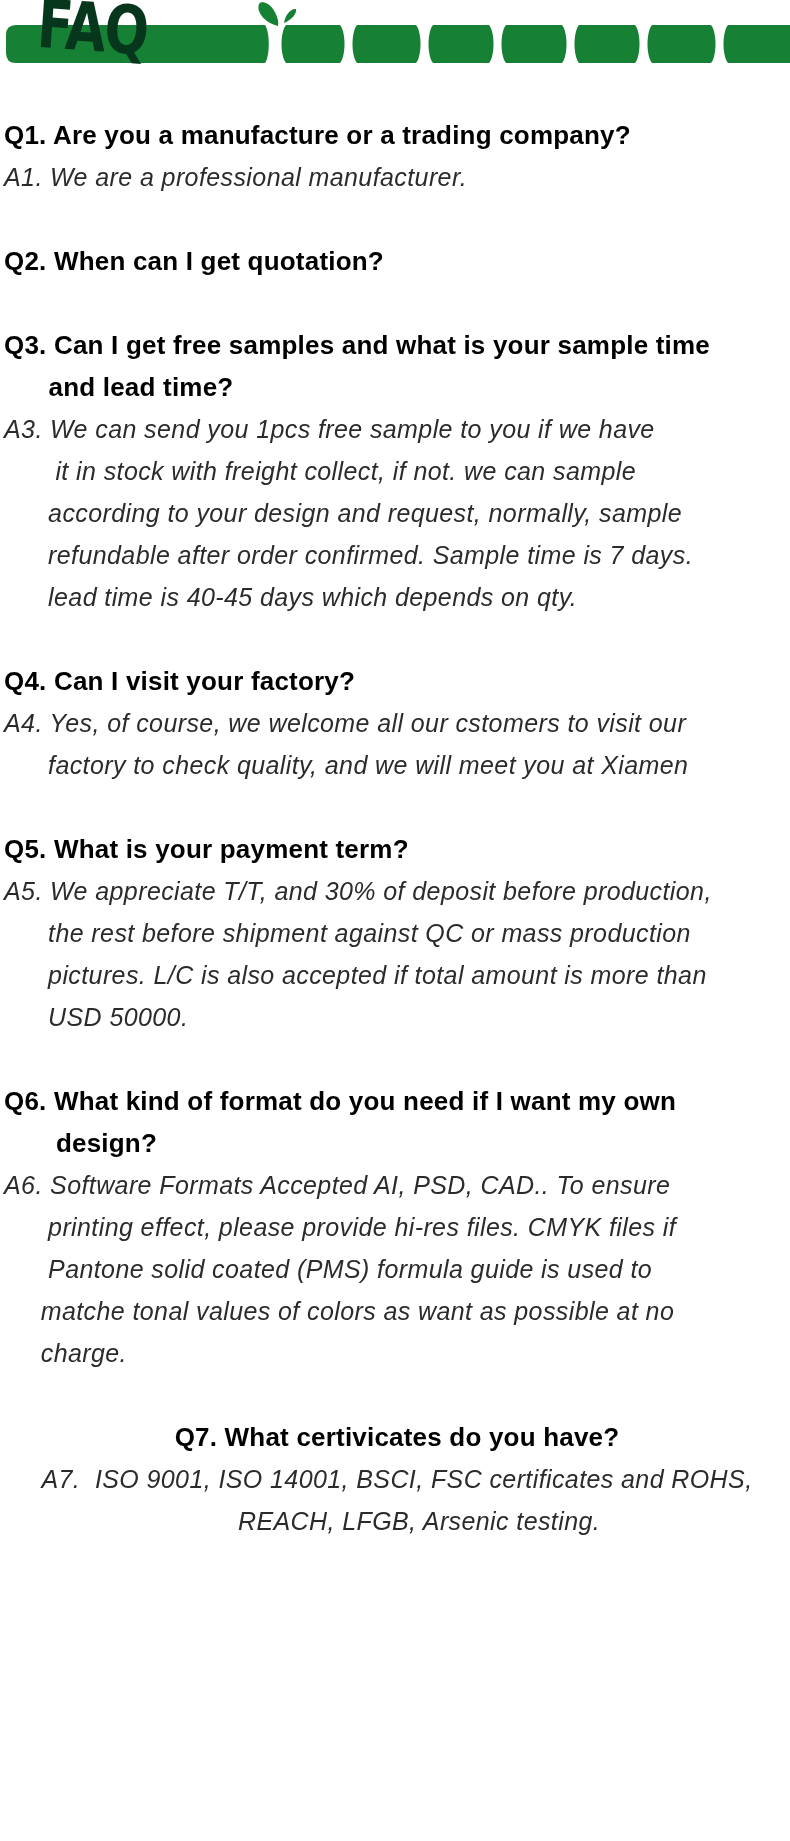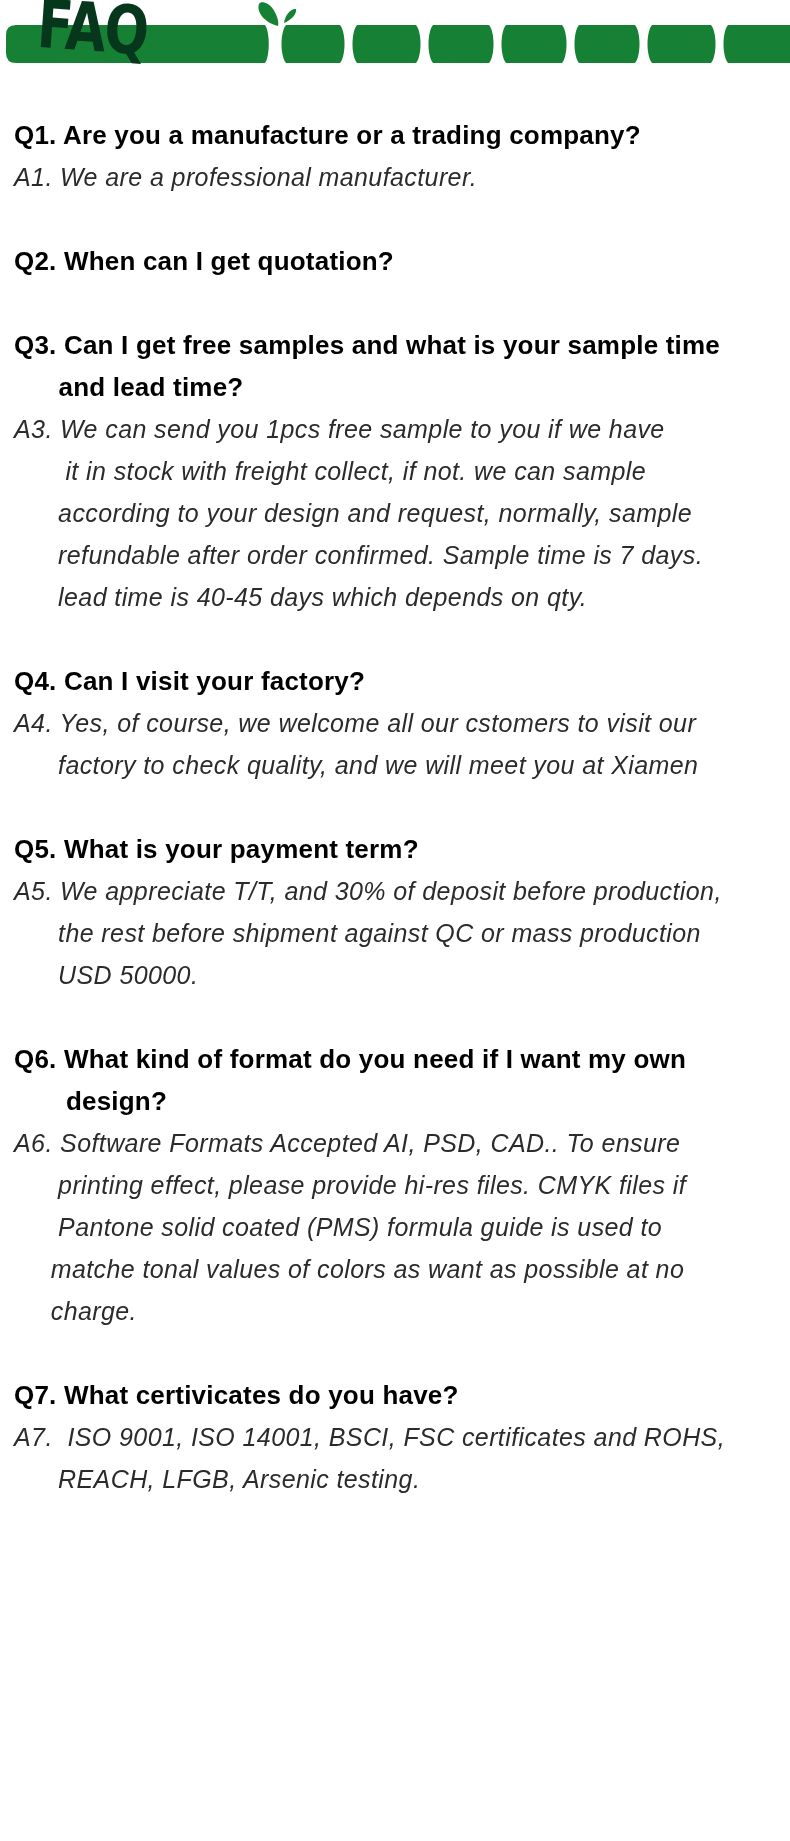--- a/index.html
+++ b/index.html
@@ -45,24 +45,24 @@
     color: var(--title-green, #06361c);
     transform: rotate(4deg) scaleX(0.78);
     transform-origin: left top;
   }
   
   .faq-list {
     margin: 44px 0 0 4px;
   }
   .faq-item {
     margin-bottom: 42px;
-    margin-left: 10px;
   }
   .faq-item:last-child {
     margin-bottom: 0;
+    text-align: center;
   }
   .q .line {
     font-weight: bold;
     font-size: 26px;
     line-height: 42px;
     letter-spacing: 0.2px;
     color: var(--q-color, #000000);
     white-space: pre;
   }
   .a .line {
@@ -139,20 +139,21 @@
         </div>
     </section>
 
     <section class="faq-item">
       <div class="q">
           <div class="line">Q5. What is your payment term?</div>
         </div>
       <div class="a">
           <div class="line">A5. We appreciate T/T, and 30% of deposit before production,</div>
           <div class="line">      the rest before shipment against QC or mass production</div>
+          <div class="line">      pictures. L/C is also accepted if total amount is more than</div>
           <div class="line">      USD 50000.</div>
         </div>
     </section>
 
     <section class="faq-item">
       <div class="q">
           <div class="line">Q6. What kind of format do you need if I want my own</div>
           <div class="line">       design?</div>
         </div>
       <div class="a">

